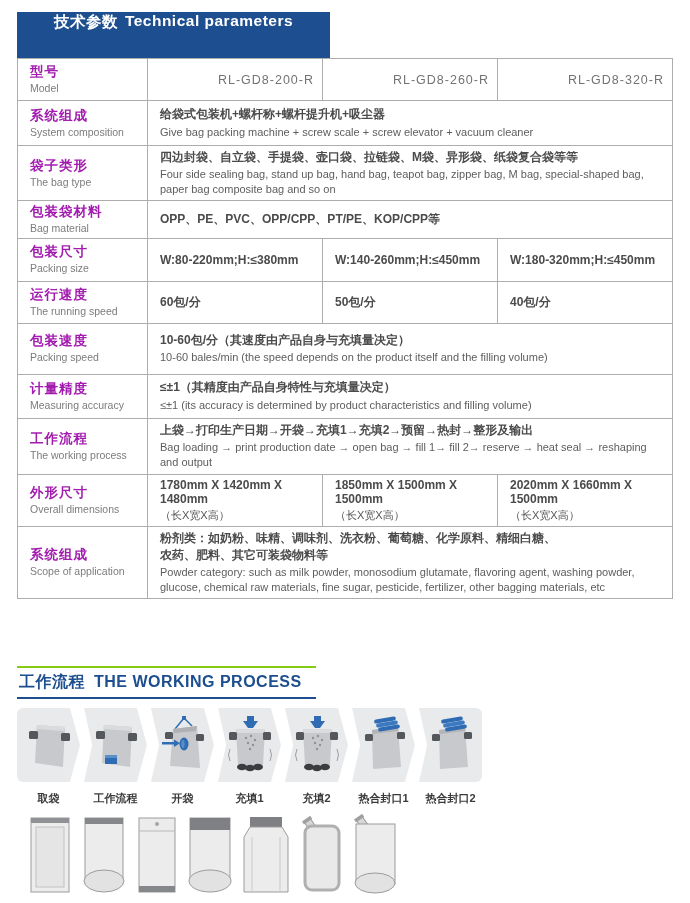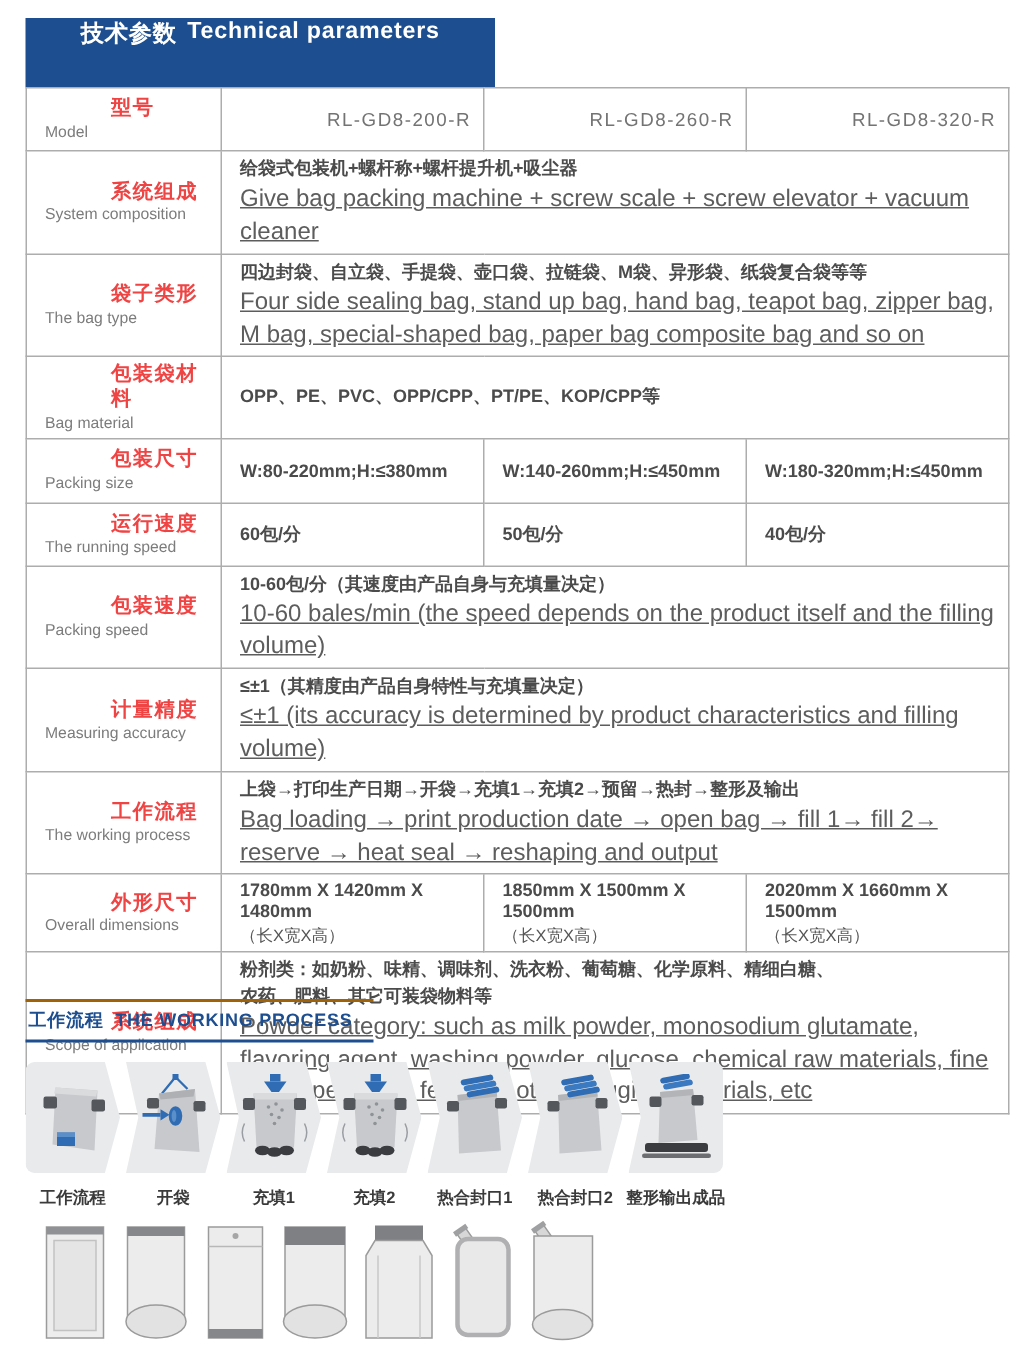--- a/index.html
+++ b/index.html
@@ -7,33 +7,33 @@
         font-family:"Liberation Sans","DejaVu Sans",sans-serif;color:#4a4a4a;}
 
   
   .banner{position:absolute;left:17px;top:12px;width:313px;height:46px;background:#1d4e8f;
           display:flex;align-items:flex-start;justify-content:center;gap:7px;}
   .banner span{color:#fff;font-size:15.5px;font-weight:bold;letter-spacing:.5px;}
 
   
   table.spec{position:absolute;left:17px;top:58px;width:655px;border-collapse:collapse;table-layout:fixed;}
   table.spec td{border:1px solid #adadad;vertical-align:middle;padding:3px 8px 3px 12px;}
-  td.lab .lz{font-size:13.5px;font-weight:bold;color:#ef4444;letter-spacing:1px;line-height:1.25;margin-left:44px;}
+  td.lab .lz{font-size:13.5px;font-weight:bold;color:#a21caf;letter-spacing:1px;line-height:1.25;}
   td.lab .le{font-size:10.5px;color:#7c7c7c;line-height:1.2;margin-top:1px;}
   .cz{font-size:12px;font-weight:700;color:#4b4b4b;line-height:1.45;}
-  .ce{font-size:16px;font-weight:400;color:#5d5d5d;line-height:1.35;margin-top:1px;text-decoration:underline;}
+  .ce{font-size:11px;font-weight:400;color:#5d5d5d;line-height:1.35;margin-top:1px;}
   td.val{font-size:12px;font-weight:600;color:#4b4b4b;}
   td.model{font-weight:400;color:#737373;font-size:12.5px;letter-spacing:1px;text-align:right;padding-left:2px;}
   td.dims{padding-left:4px;padding-right:4px;}
   td.dims .note{font-size:11px;font-weight:400;color:#565656;margin-top:2px;}
 
   
   .sec-title{position:absolute;left:17px;top:666px;display:inline-block;
-             border-top:2px solid #a16207;border-bottom:2px solid #1d4e8f;
-             padding:4px 10px 4px 2px;color:#1d4e8f;font-size:12px;font-weight:bold;letter-spacing:.5px;
+             border-top:2px solid #84cc16;border-bottom:2px solid #1d4e8f;
+             padding:4px 10px 4px 2px;color:#1d4e8f;font-size:16px;font-weight:bold;letter-spacing:.5px;
              white-space:nowrap;}
   .sec-title span{margin-right:4px;}
 
   
   .process{position:absolute;left:17px;top:708px;display:flex;gap:4px;}
   .step{width:63px;display:flex;flex-direction:column;align-items:center;}
   .tile{width:63px;height:74px;background:#e9eaec;display:flex;align-items:center;justify-content:center;
         clip-path:polygon(0 0,84% 0,100% 50%,84% 100%,0 100%,13% 50%);}
   .step:first-child .tile{clip-path:polygon(0 0,84% 0,100% 50%,84% 100%,0 100%);border-radius:6px 0 0 6px;}
   .step:last-child  .tile{clip-path:polygon(0 0,100% 0,100% 100%,0 100%,13% 50%);border-radius:0 6px 6px 0;}
@@ -191,20 +191,31 @@
   </tbody>
     </table>
 
   <div class="sec-title">
     <span>工作流程</span>
     <span>THE WORKING PROCESS</span>
   </div>
 
   <div class="process">
 
+    <div class="step">
+      <div class="tile">
+        <svg width="46" height="58" viewBox="0 0 46 58">
+          <polygon points="11,9 39,11 37,51 9,47" fill="#c7c9cc"></polygon>
+          <polygon points="11,9 39,11 38,15 10,13" fill="#d9dbdd"></polygon>
+          <rect x="3" y="15" width="9" height="8" rx="1.5" fill="#54575b"></rect>
+          <rect x="35" y="17" width="9" height="8" rx="1.5" fill="#54575b"></rect>
+        </svg>
+      </div>
+      <div class="lbl">取袋</div>
+    </div>
 
     <div class="step">
       <div class="tile">
         <svg width="46" height="58" viewBox="0 0 46 58">
           <polygon points="11,9 39,11 37,51 9,47" fill="#c7c9cc"></polygon>
           <polygon points="11,9 39,11 38,15 10,13" fill="#d9dbdd"></polygon>
           <rect x="3" y="15" width="9" height="8" rx="1.5" fill="#54575b"></rect>
           <rect x="35" y="17" width="9" height="8" rx="1.5" fill="#54575b"></rect>
           <rect x="12" y="39" width="12" height="9" fill="#2f6cb3"></rect>
           <rect x="12" y="39" width="12" height="3" fill="#5a8fc9"></rect>
@@ -312,37 +323,20 @@
           <g>
             <rect x="13" y="2" width="22" height="4" rx="2" fill="#2f6cb3" transform="rotate(-10 24 4)"></rect>
             <rect x="15" y="6" width="22" height="4" rx="2" fill="#3b7ac0" transform="rotate(-10 26 8)"></rect>
             <rect x="17" y="10" width="22" height="4" rx="2" fill="#2f6cb3" transform="rotate(-10 28 12)"></rect>
           </g>
         </svg>
       </div>
       <div class="lbl">热合封口2</div>
     </div>
 
-    <div class="step">
-      <div class="tile">
-        <svg width="46" height="58" viewBox="0 0 46 58">
-          <g>
-            <rect x="12" y="1" width="20" height="4" rx="2" fill="#2f6cb3" transform="rotate(-10 22 3)"></rect>
-            <rect x="14" y="5" width="20" height="4" rx="2" fill="#3b7ac0" transform="rotate(-10 24 7)"></rect>
-          </g>
-          <polygon points="12,12 34,10 37,44 11,46" fill="#c7c9cc"></polygon>
-          <polygon points="12,12 34,10 34.5,14 12.5,16" fill="#b2b4b7"></polygon>
-          <rect x="5" y="15" width="8" height="7" rx="1.5" fill="#54575b"></rect>
-          <rect x="33" y="14" width="8" height="7" rx="1.5" fill="#54575b"></rect>
-          <rect x="2" y="46" width="42" height="6" rx="2" fill="#3a3c40"></rect>
-          <rect x="0" y="53" width="46" height="3" rx="1.5" fill="#6b6d71"></rect>
-        </svg>
-      </div>
-      <div class="lbl">整形输出成品</div>
-    </div>
 
   </div>
 
   <div class="bags">
     <svg width="44" height="82">
       <rect x="3" y="4" width="38" height="74" fill="#ededee" stroke="#9b9b9b"></rect>
       <rect x="3" y="4" width="38" height="5" fill="#8f9194"></rect>
       <rect x="8" y="13" width="28" height="60" fill="#e5e5e6" stroke="#c2c2c2"></rect>
     </svg>
     <svg width="44" height="82">

